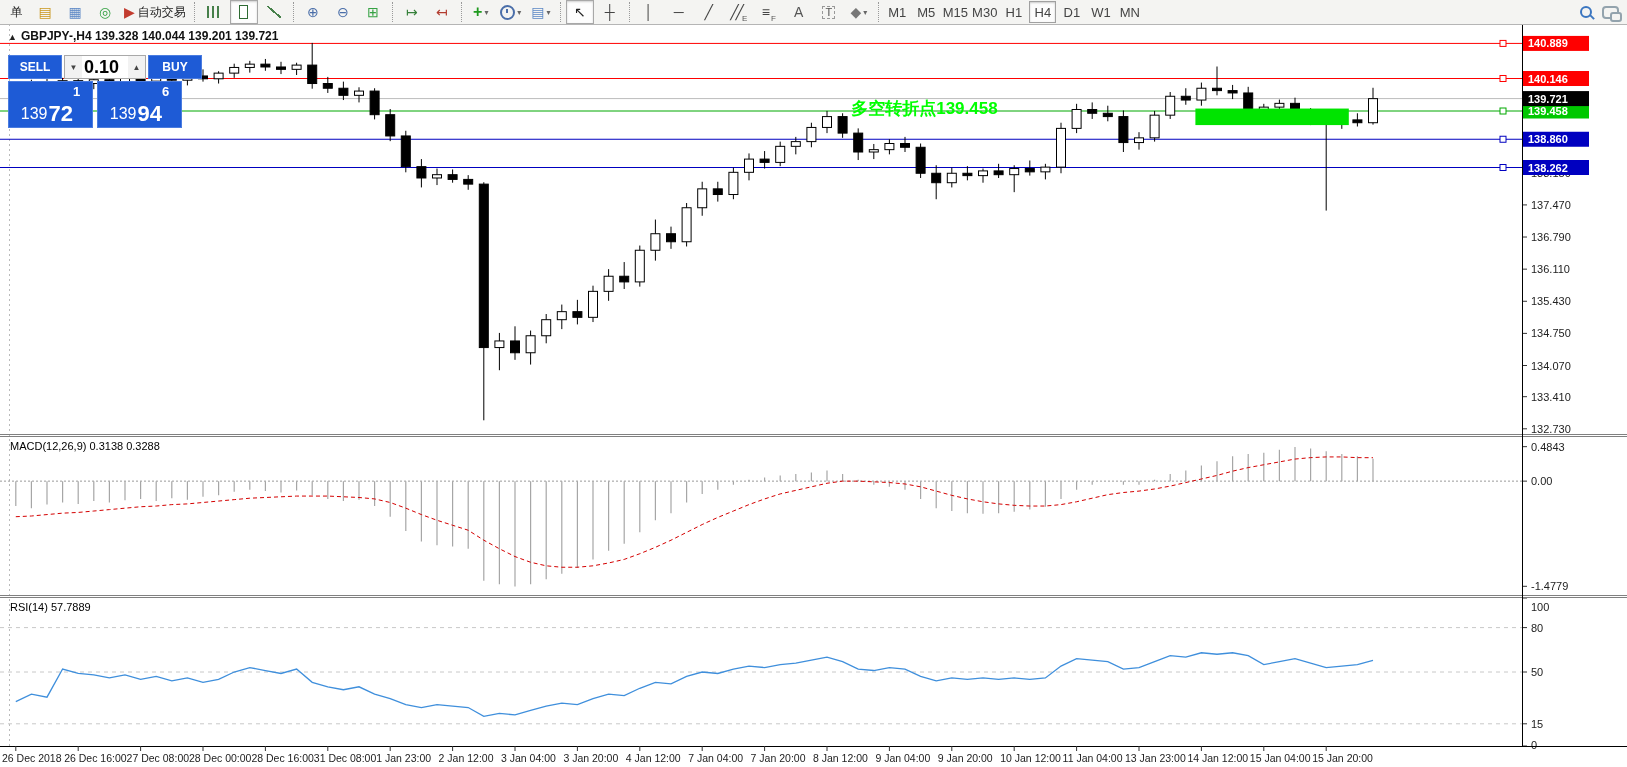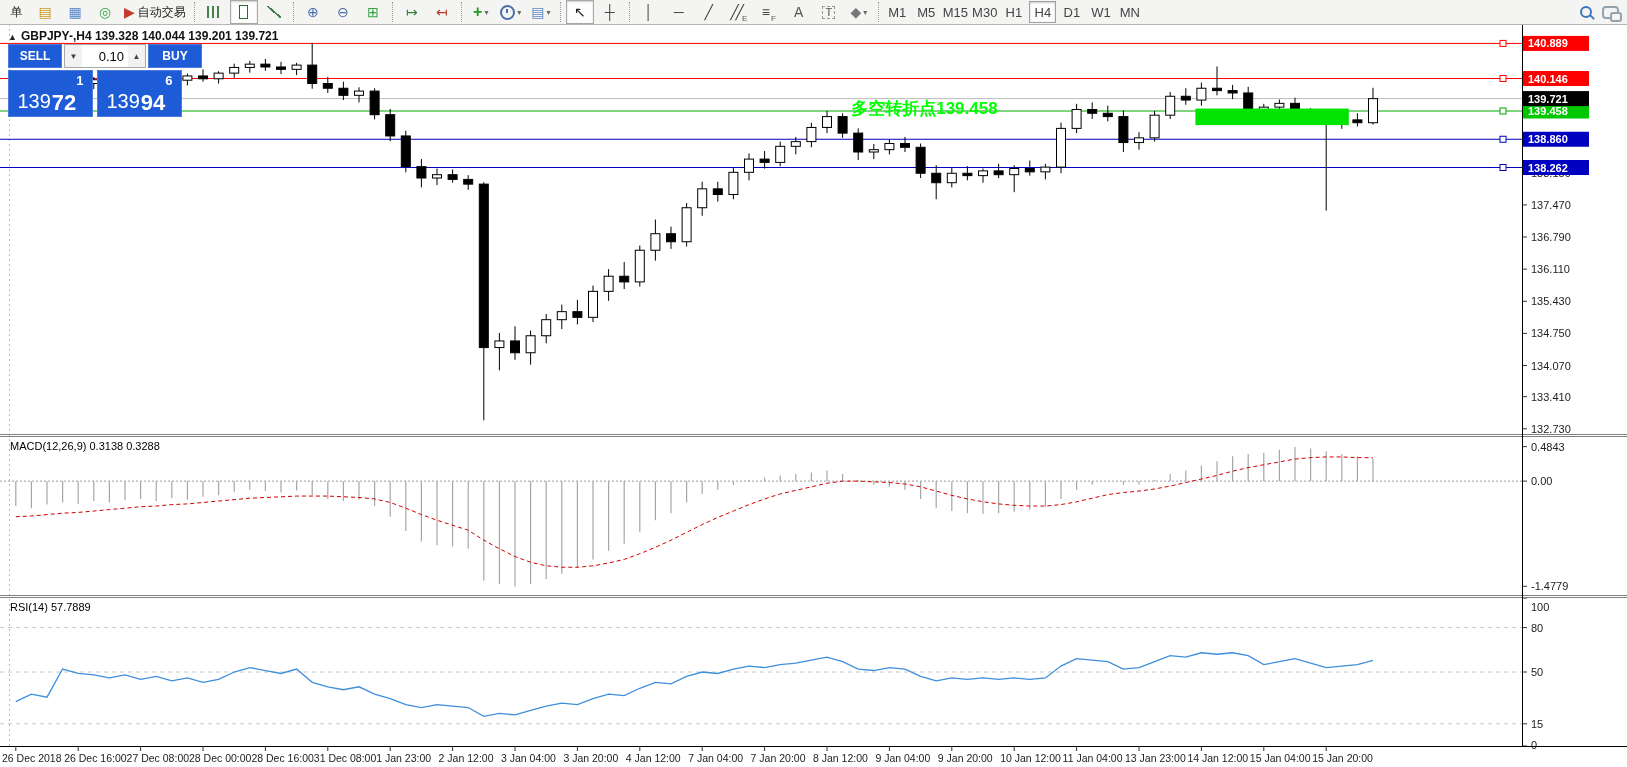--- a/index.html
+++ b/index.html
@@ -27,33 +27,33 @@
   .ci-candle{width:7px;height:12px;border:1px solid #2e6b33;background:#fff;position:relative;}
   .ci-candle::after{content:"";position:absolute;left:2px;top:-3px;width:1px;height:18px;background:#2e6b33;z-index:-1;}
   .ci-line{width:14px;height:12px;background:linear-gradient(to top right,transparent 46%,#46804a 46%,#46804a 56%,transparent 56%);}
   .ci-clock{width:11px;height:11px;border:2px solid #4a6ea9;border-radius:50%;position:relative;}
   .ci-clock::after{content:"";position:absolute;left:4px;top:2px;width:2px;height:4px;background:#4a6ea9;}
   .ci-search{width:8px;height:8px;border:2px solid #3b76c0;border-radius:50%;position:relative;}
   .ci-search::after{content:"";position:absolute;width:6px;height:2px;background:#3b76c0;transform:rotate(45deg);right:-5px;bottom:-2px;}
   .ci-chat{width:13px;height:9px;border:2px solid #93a3ad;border-radius:4px;position:relative;background:#f4f4f2;}
   .ci-chat::after{content:"";position:absolute;right:-5px;bottom:-5px;width:8px;height:6px;border:2px solid #93a3ad;border-radius:3px;background:#f4f4f2;}
   
-  #trade-panel{position:absolute;left:8px;top:44px;width:174px;z-index:10;}
+  #trade-panel{position:absolute;left:8px;top:55px;width:174px;z-index:10;}
   #tp-row1{display:flex;height:24px;}
   .tp-btn{flex:0 0 52px;background:#1e5bd6;border:1px solid #4a7ce0;color:#fff;font-size:12px;
           font-weight:bold;display:flex;align-items:center;justify-content:center;}
   #tp-spin{flex:1;display:flex;margin:0 2px;border:1px solid #a9a9a9;background:#fff;}
   .tp-arrow{width:17px;background:#f2f2f2;border:0;font-size:8px;color:#444;padding:0;}
-  #lot-input{flex:1;border:0;outline:0;text-align:right;font-size:13px;padding-right:4px;width:40px;
-             font-family:"Liberation Sans",sans-serif;}
+  #lot-input{flex:1;border:0;outline:0;text-align:left;font-size:18px;padding-right:4px;width:40px;
+             font-family:"Liberation Sans",sans-serif;font-weight:bold;}
   #tp-row2{display:flex;margin-top:2px;}
   .tp-price{flex:1;height:42px;background:#1e5bd6;border:1px solid #4a7ce0;color:#fff;
             display:flex;align-items:flex-end;justify-content:center;padding-bottom:3px;}
   .tp-price + .tp-price{margin-left:4px;}
-  .tp-pref{font-size:20px;line-height:1;margin-right:1px;margin-bottom:2px;}
+  .tp-pref{font-size:16px;line-height:1;margin-right:1px;margin-bottom:2px;}
   .tp-big{font-size:22px;font-weight:bold;line-height:0.85;}
   .tp-sup{font-size:13px;font-weight:bold;align-self:flex-start;margin-top:2px;}
   
   #chart-title{position:absolute;left:8px;top:29px;z-index:6;font-size:12px;font-weight:bold;color:#111;}
   #chart-title .arr{font-size:9px;margin-right:4px;color:#222;}
   svg text{font-family:"Liberation Sans",sans-serif;}
 </style>
 </head>
 <body>
 

